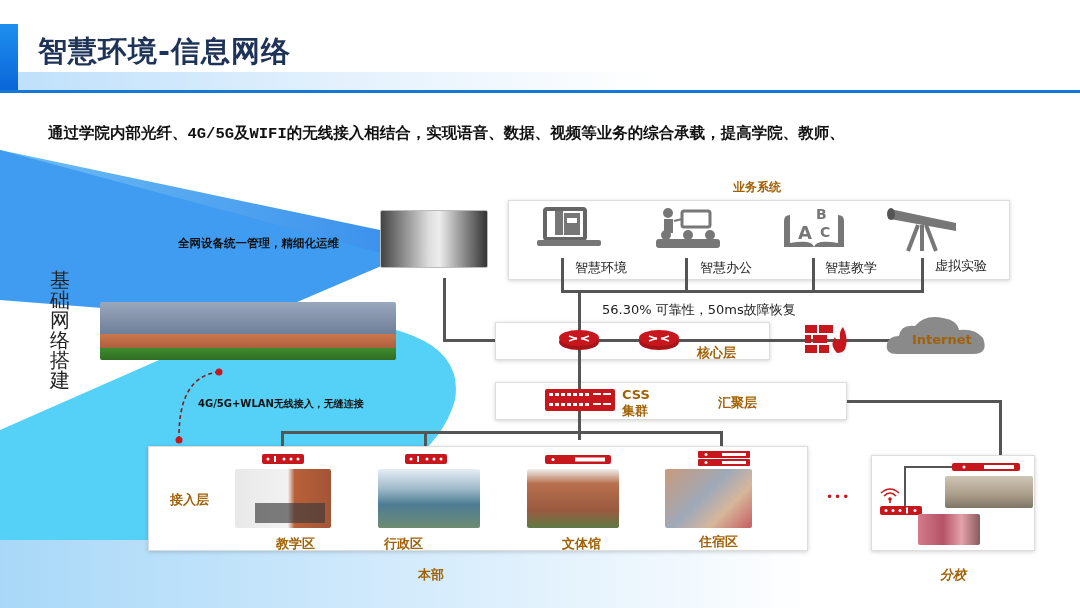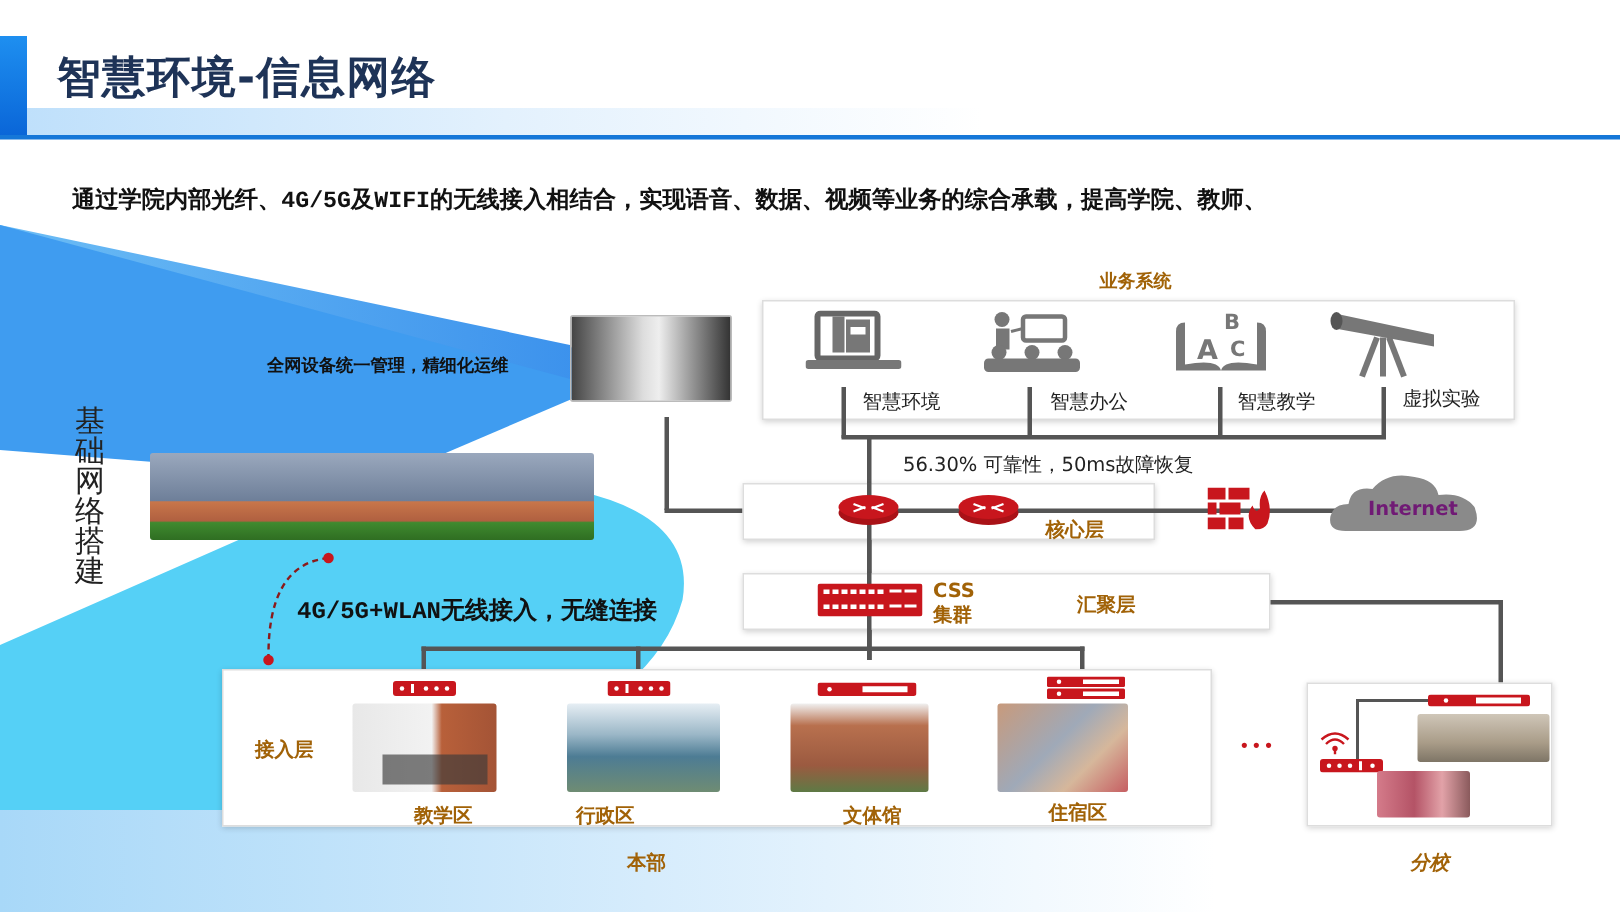--- a/index.html
+++ b/index.html
@@ -54,21 +54,21 @@
 <div class="abs line" style="left:443px;top:278px;width:3px;height:62px;"></div>
 <div class="abs line" style="left:443px;top:339px;width:127px;height:3px;"></div>
 
 <div class="abs img-ph" style="left:100px;top:302px;width:296px;height:58px;background:linear-gradient(180deg,#9aa8bd 0%,#6e7f99 55%,#c8764a 56%,#b06040 78%,#3f8a2f 80%,#2f6e22 100%);"></div>
 
 <svg class="abs" style="left:168px;top:366px" width="60" height="80" viewBox="0 0 60 80">
   <path d="M51,6 Q10,10 11,74" fill="none" stroke="#8b1a1a" stroke-width="1.6" stroke-dasharray="4,3"></path>
   <circle cx="51" cy="6" r="3.5" fill="#c8161d"></circle>
   <circle cx="11" cy="74" r="3.5" fill="#c8161d"></circle>
 </svg>
-<div class="abs caption" style="left:198px;top:397px;font-size:16px;font-family:Liberation Mono, monospace;">4G/5G+WLAN无线接入，无缝连接</div>
+<div class="abs caption" style="left:198px;top:397px;font-size:10px;">4G/5G+WLAN无线接入，无缝连接</div>
 
 <div class="abs bold-label" style="left:733px;top:179px;font-size:12px;">业务系统</div>
 <div class="abs box" style="left:508px;top:200px;width:502px;height:80px;"></div>
 
 <svg class="abs" style="left:537px;top:207px" width="64" height="40" viewBox="0 0 64 40">
   <rect x="8" y="2" width="40" height="30" rx="2" fill="none" stroke="#666" stroke-width="4"></rect>
   <rect x="18" y="4" width="8" height="24" fill="#777"></rect>
     <rect x="27" y="6" width="16" height="22" fill="#777"></rect>
   <rect x="30" y="11" width="10" height="5" fill="#fff"></rect>
   <rect x="0" y="33" width="64" height="6" rx="2" fill="#777"></rect>
@@ -132,21 +132,21 @@
   <rect x="0" y="10" width="6" height="8" fill="#c8161d"></rect>
     <rect x="8" y="10" width="14" height="8" fill="#c8161d"></rect>
   <rect x="0" y="20" width="12" height="8" fill="#c8161d"></rect>
     <rect x="14" y="20" width="10" height="8" fill="#c8161d"></rect>
   <path d="M32,28 Q24,20 30,12 Q32,18 35,14 Q34,6 38,2 Q44,14 40,24 Q38,28 32,28 Z" fill="#c8161d"></path>
 </svg>
 
 <svg class="abs" style="left:885px;top:314px" width="104" height="42" viewBox="0 0 104 42">
   <path d="M12,40 Q0,40 2,30 Q4,22 14,22 Q16,10 30,12 Q40,0 58,4 Q72,6 74,16 Q90,14 98,24 Q104,40 88,40 Z" fill="#8a8a8a"></path>
 </svg>
-<div class="abs bold-label" style="left:912px;top:332px;color:#701a75;">Internet</div>
+<div class="abs bold-label" style="left:912px;top:332px;color:#a16207;">Internet</div>
 
 <div class="abs box" style="left:495px;top:382px;width:352px;height:38px;"></div>
 <div class="abs line" style="left:578px;top:382px;width:3px;height:58px;"></div>
 <svg class="abs" style="left:545px;top:389px" width="70" height="22" viewBox="0 0 70 22">
   <rect x="0" y="0" width="70" height="22" rx="2" fill="#c8161d"></rect>
   <g fill="#fff">
     <rect x="4" y="4" width="4" height="3"></rect>
       <rect x="10" y="4" width="4" height="3"></rect>
       <rect x="16" y="4" width="4" height="3"></rect>
       <rect x="22" y="4" width="4" height="3"></rect>

